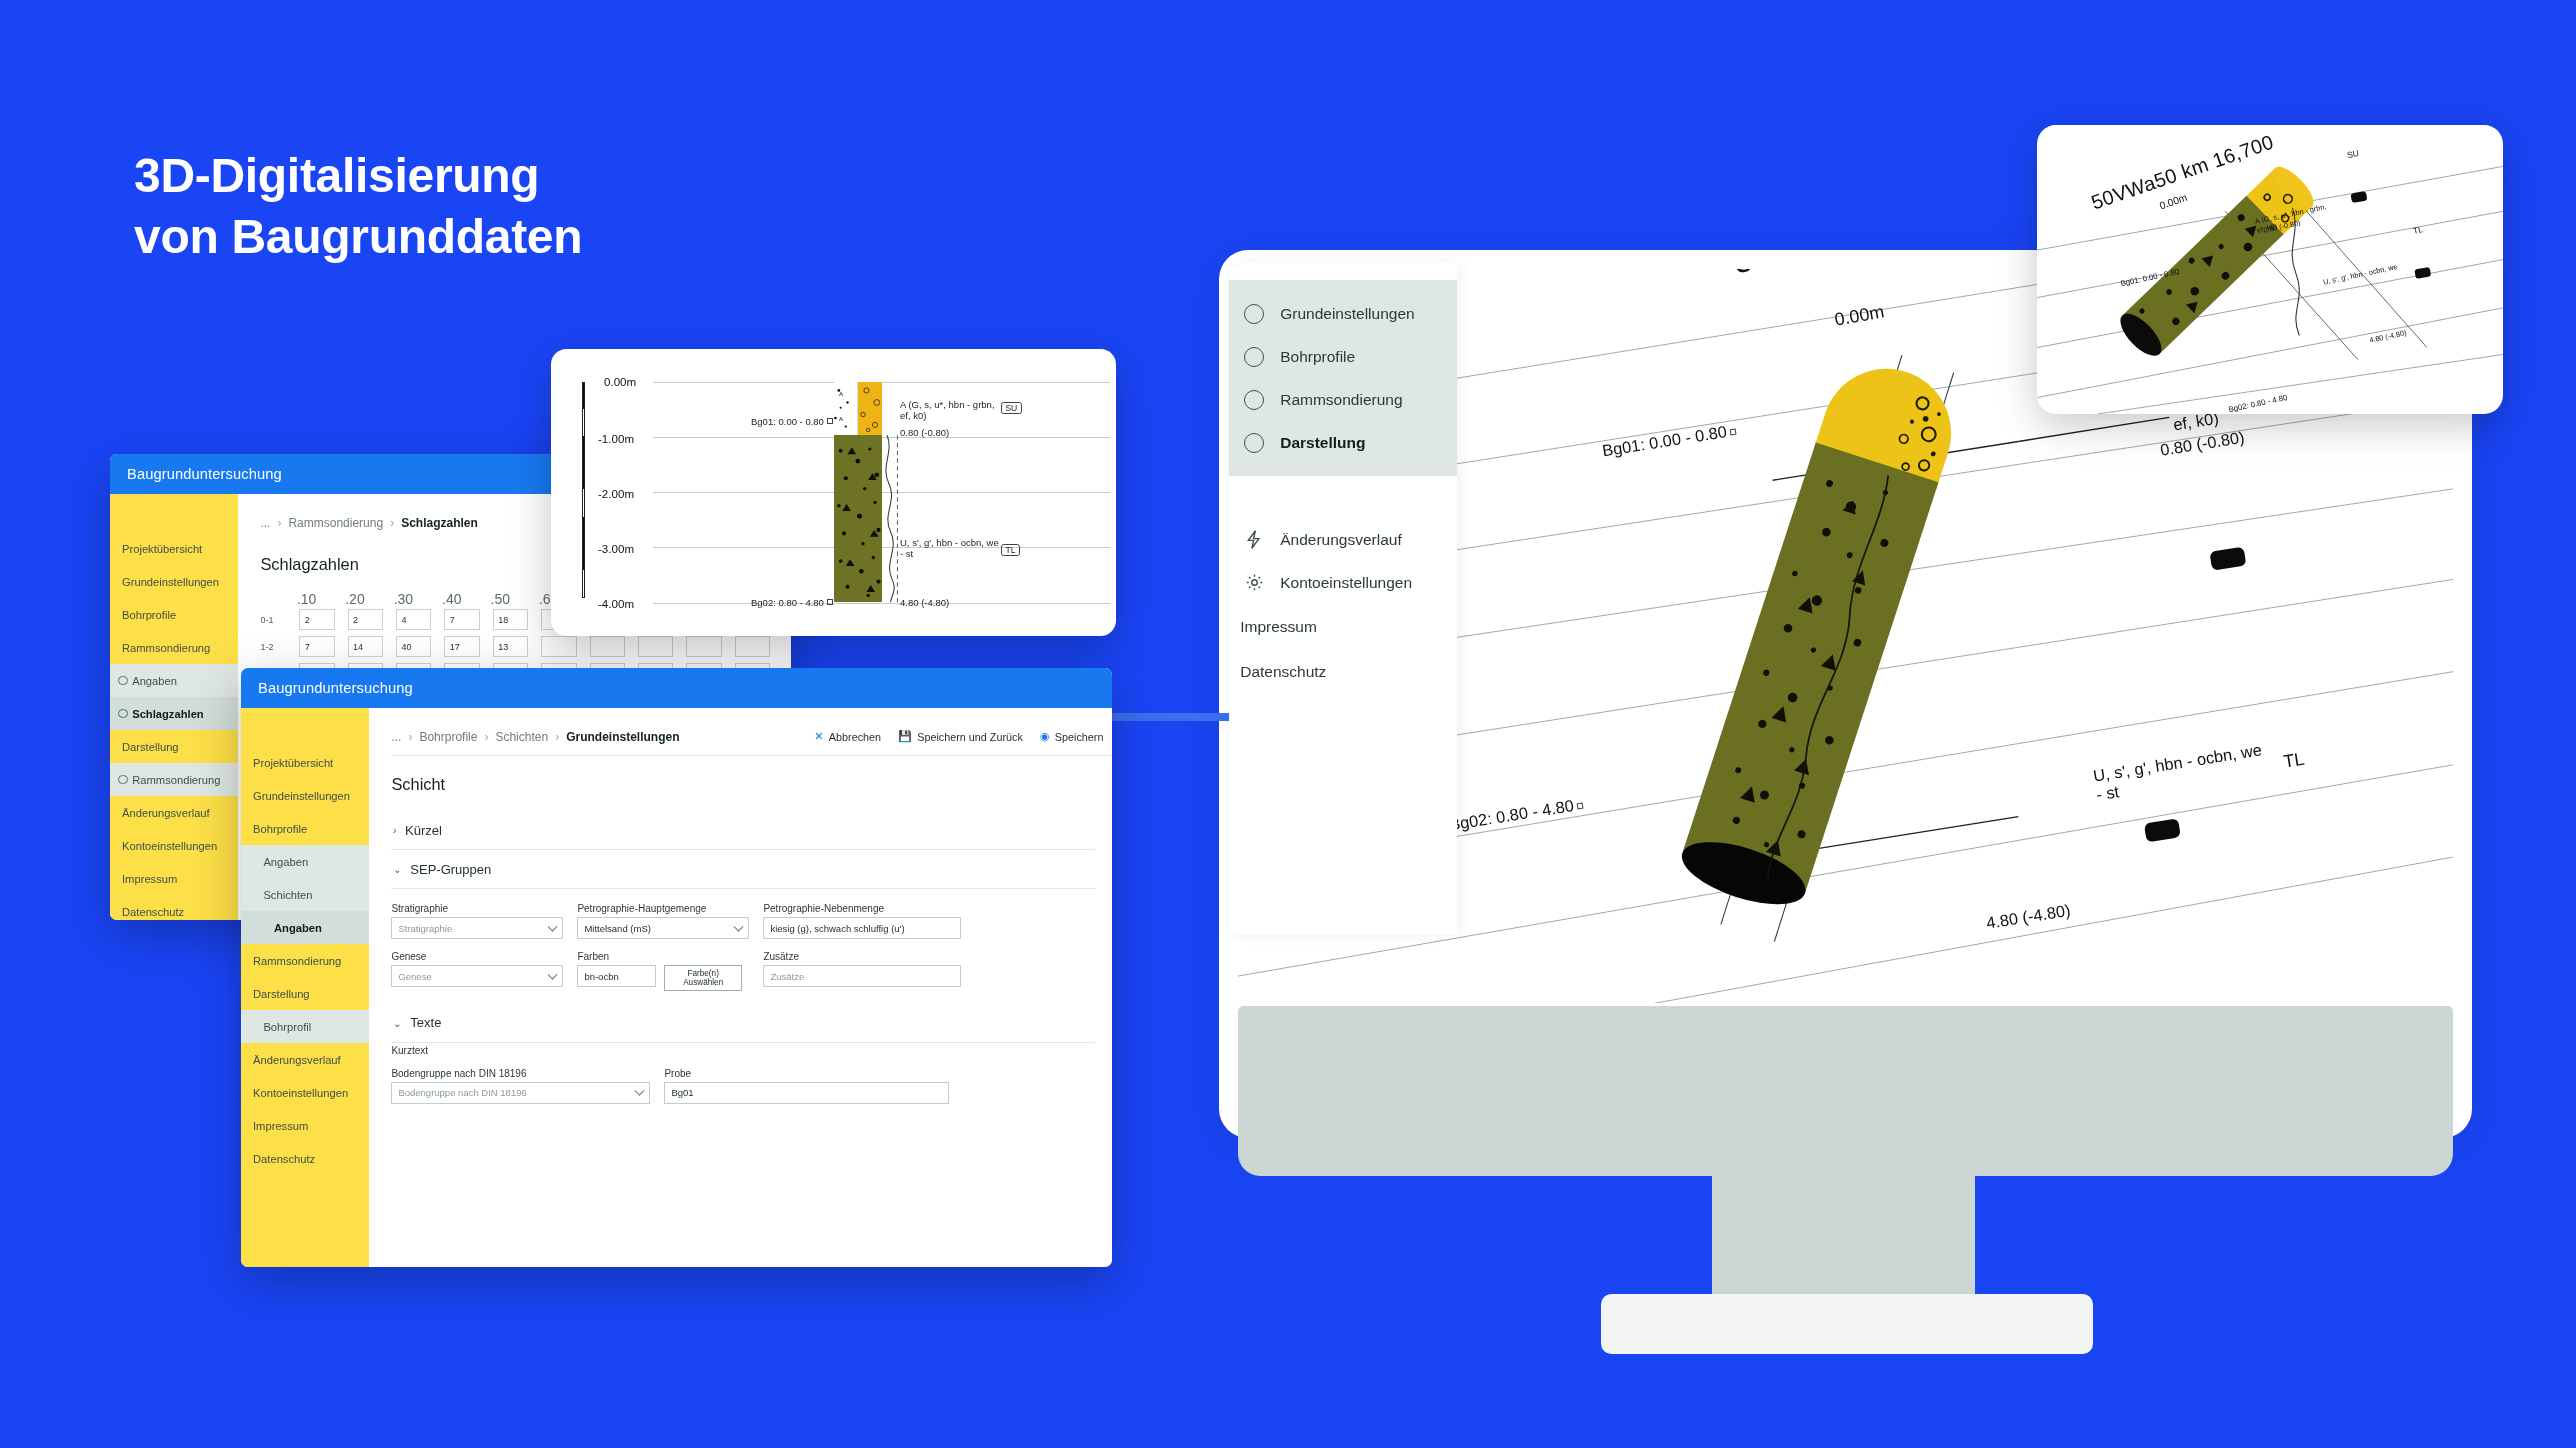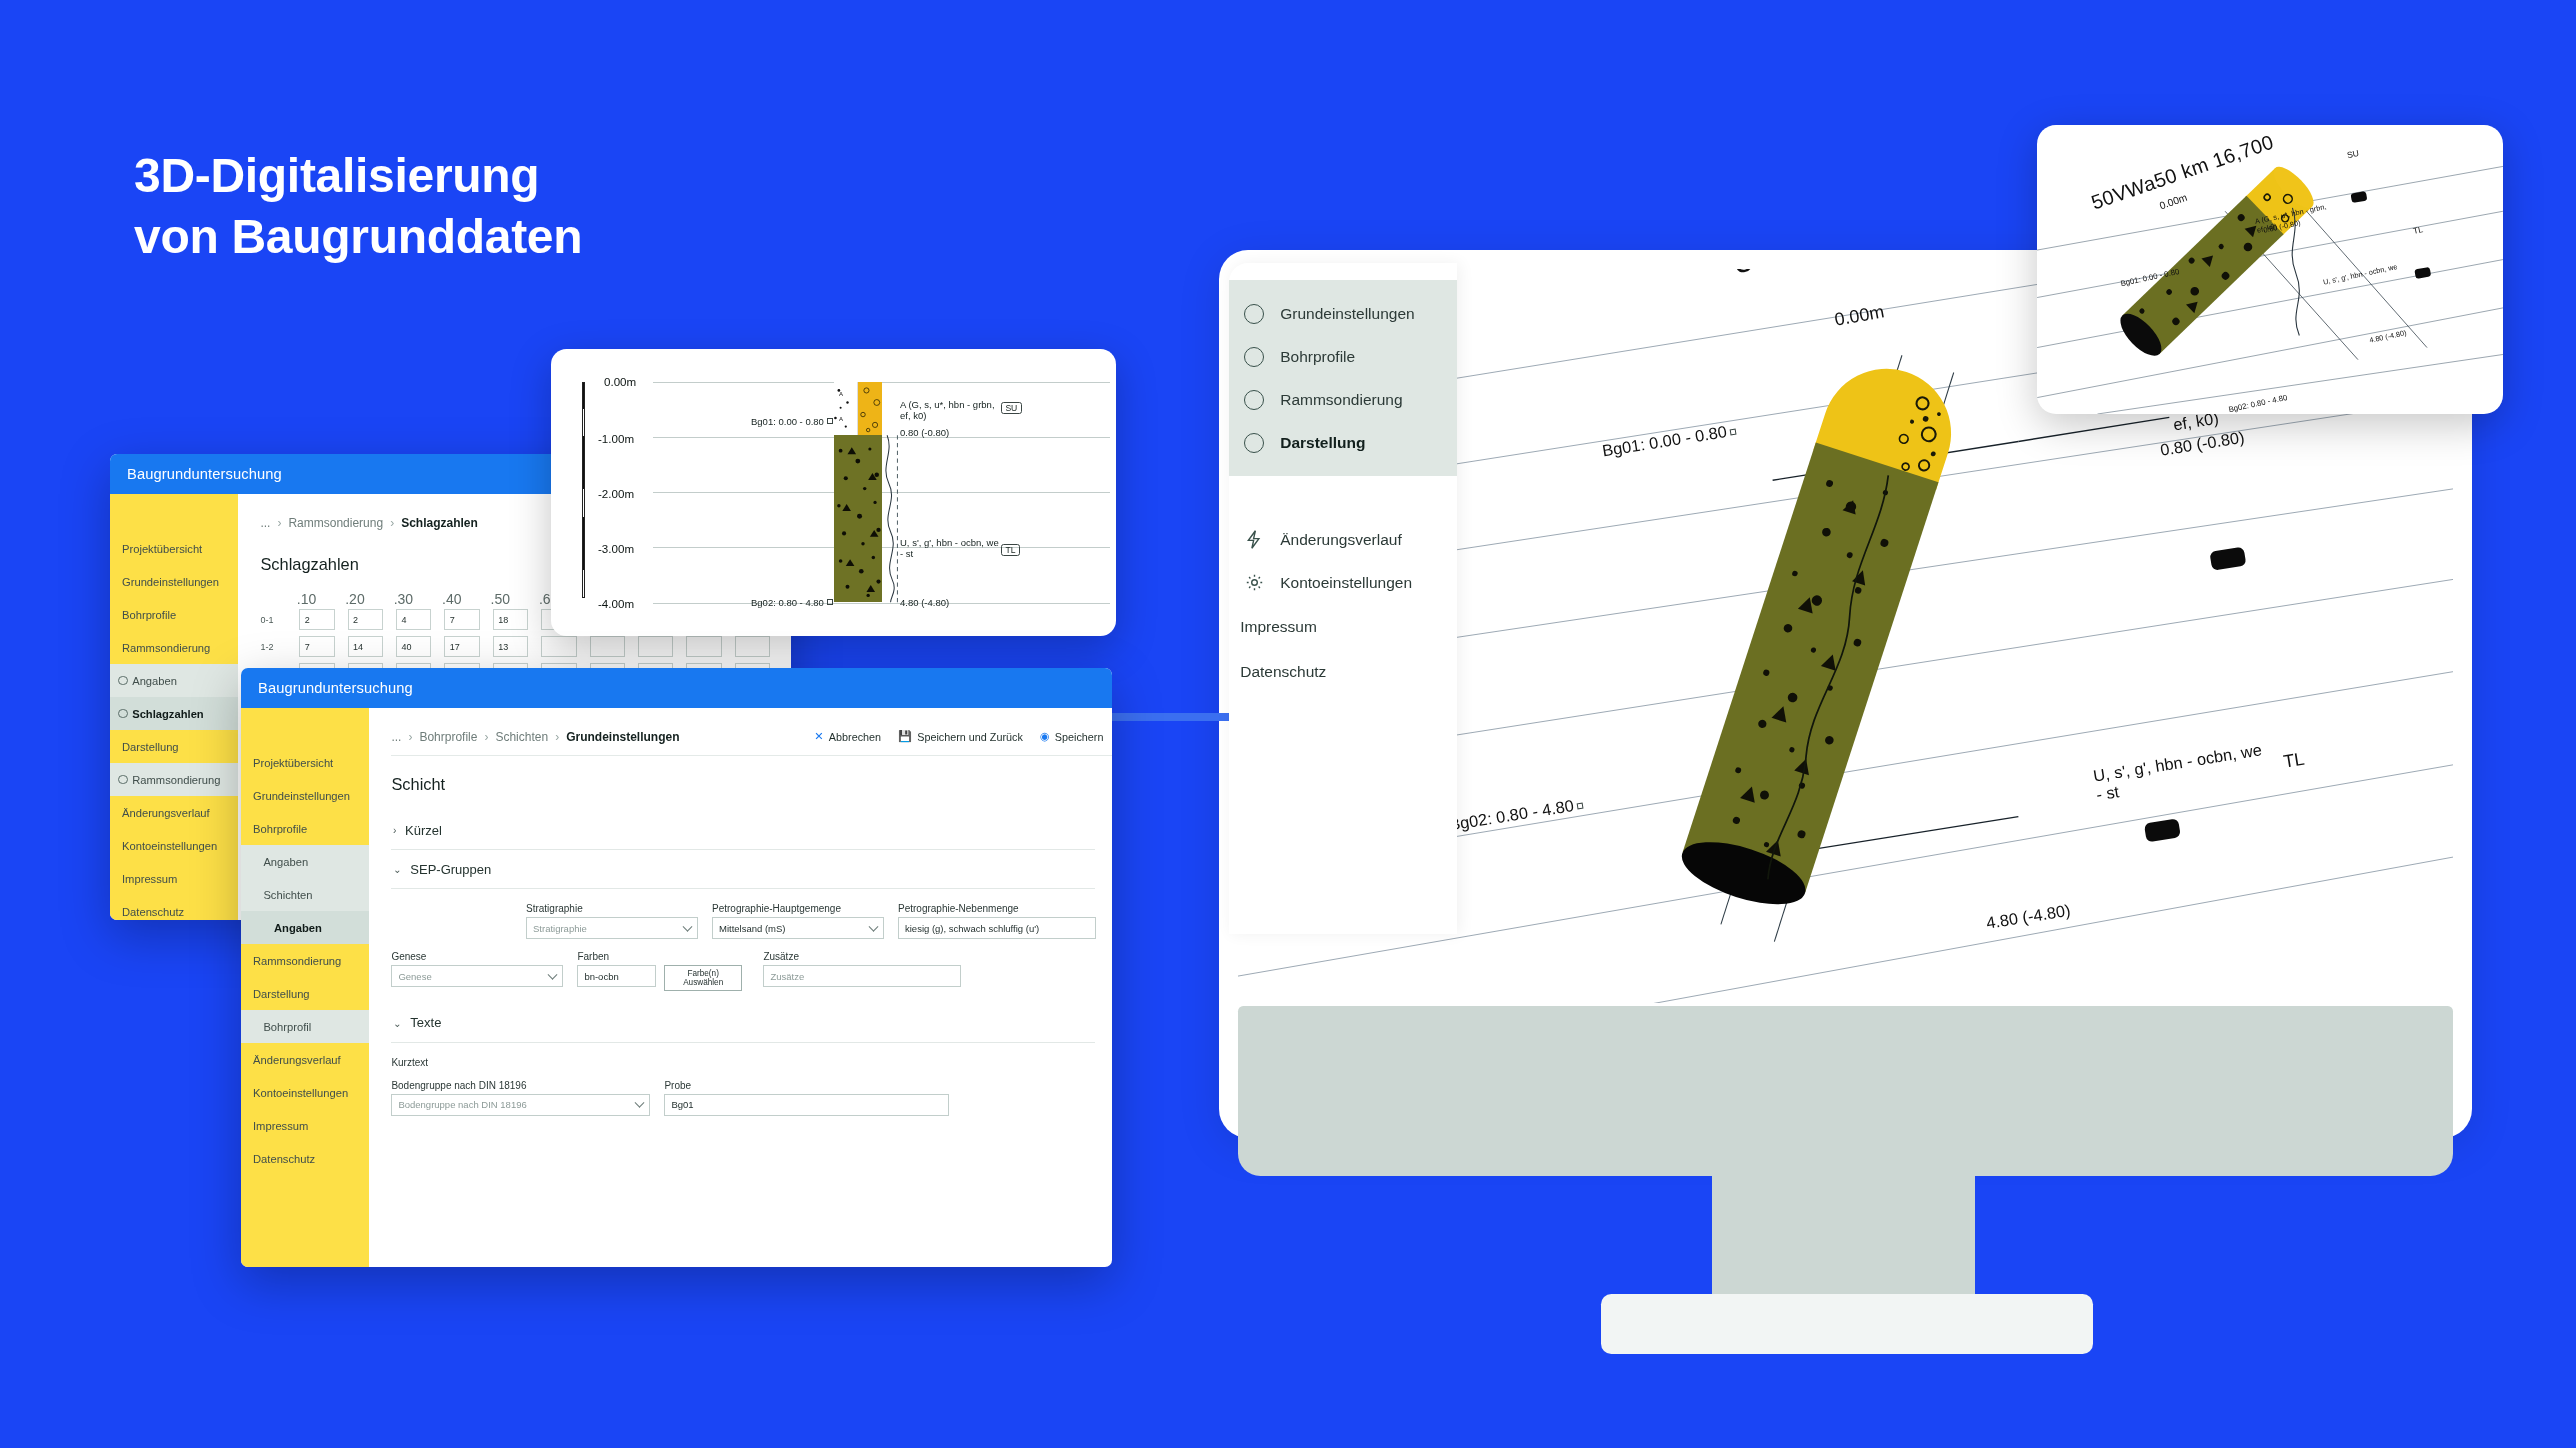--- a/index.html
+++ b/index.html
@@ -807,21 +807,21 @@
       <div class="collapse" style="margin-right:17px;">
         <span class="chev">›</span>
         <span>Kürzel</span>
       </div>
 
       <div class="collapse" style="margin-right:17px;">
         <span class="chev">⌄</span>
         <span>SEP-Gruppen</span>
       </div>
 
-      <div class="row" style="margin-top:14px; padding-right:16px;justify-content:flex-end;">
+      <div class="row" style="margin-top:14px; padding-right:16px;">
         <div class="col" style="flex:0 0 172px;">
           <div class="field-label">Stratigraphie</div>
           <div class="inp sel ph">Stratigraphie</div>
         </div>
         <div class="col" style="flex:0 0 172px;">
           <div class="field-label">Petrographie-Hauptgemenge</div>
           <div class="inp sel">Mittelsand (mS)</div>
         </div>
         <div class="col" style="flex:0 0 198px;">
           <div class="field-label">Petrographie-Nebenmenge</div>
@@ -846,21 +846,21 @@
           <div class="field-label">Zusätze</div>
           <div class="inp ph">Zusätze</div>
         </div>
       </div>
 
       <div class="collapse" style="margin-right:17px; margin-top:10.3px;">
         <span class="chev">⌄</span>
         <span>Texte</span>
       </div>
 
-      <div style="margin-top:14px;">
+      <div style="margin-top:2px;">
         <div class="field-label">Kurztext</div>
       </div>
 
       <div class="row" style="margin-top:12px; padding-right:0;">
         <div class="col" style="flex:0 0 259px;">
           <div class="field-label">Bodengruppe nach DIN 18196</div>
           <div class="inp sel ph">Bodengruppe nach DIN 18196</div>
         </div>
         <div class="col" style="flex:0 0 285px;">
           <div class="field-label">Probe</div>

